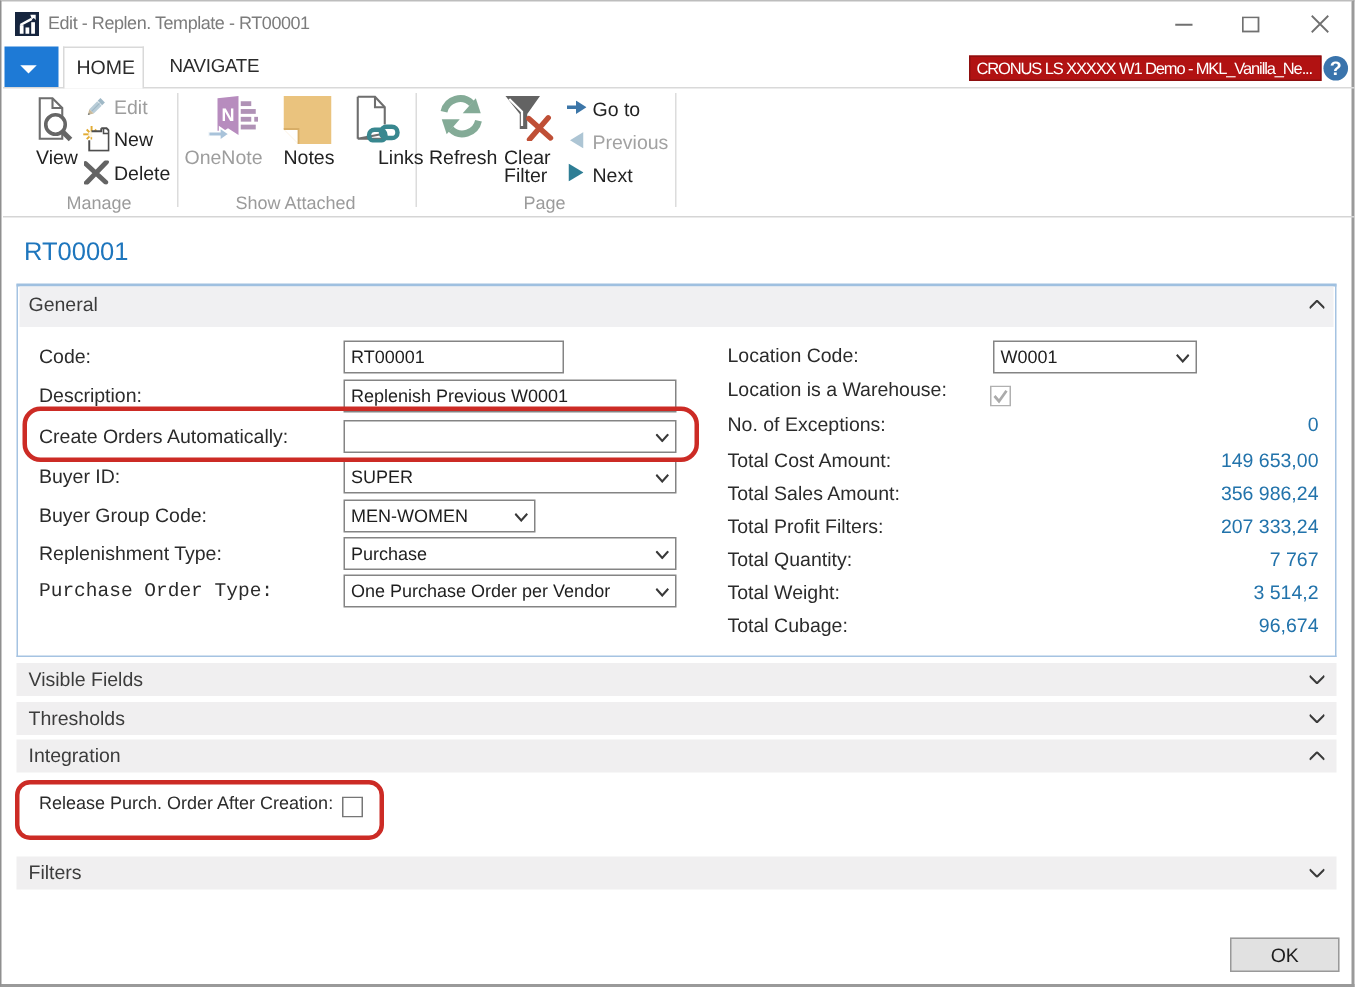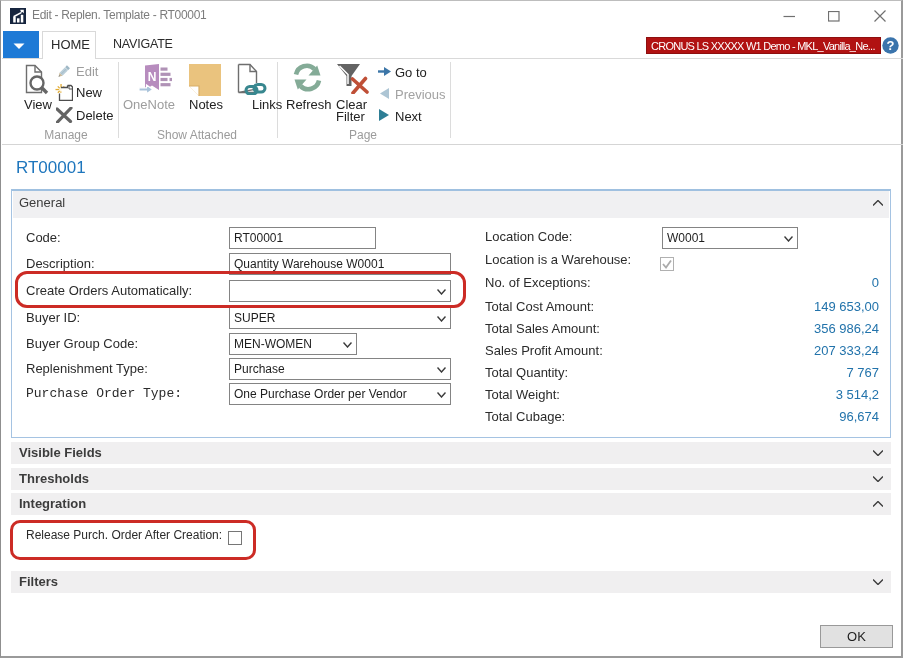--- a/index.html
+++ b/index.html
@@ -6,21 +6,21 @@
   body{width:903px;height:658px;overflow:hidden;font-family:"Liberation Sans",sans-serif;background:#fff;}
   #win{position:absolute;left:0;top:0;width:903px;height:658px;background:#ffffff;
        border-left:1px solid #8f8f8f;border-right:2px solid #9a9a9a;border-top:1px solid #bdbdbd;border-bottom:2px solid #9a9a9a;box-sizing:border-box;}
   .abs{position:absolute;}
   .lbl{position:absolute;font-size:13px;color:#2b2b2b;white-space:nowrap;}
   .input{position:absolute;border:1px solid #848484;background:#fff;box-sizing:border-box;height:22px;}
   .input span{position:absolute;left:4px;top:3px;font-size:12px;color:#1e1e1e;white-space:nowrap;}
   .chev{position:absolute;right:4px;top:8px;}
   .val{position:absolute;font-size:13px;color:#2273ab;white-space:nowrap;text-align:right;}
   .bar{position:absolute;left:10px;width:880px;height:22px;background:#f0eff0;}
-  .bar span{position:absolute;left:8px;top:3px;font-size:13px;color:#3c3c3c;font-weight:bold;}
+  .bar span{position:absolute;left:8px;top:3px;font-size:13px;color:#3c3c3c;}
   .bar svg{position:absolute;right:8px;top:8px;}
   .redbox{position:absolute;border:3px solid #cc2b25;border-radius:12px;box-sizing:border-box;}
   .icolbl{position:absolute;font-size:13px;color:#222;white-space:nowrap;}
   .grplbl{position:absolute;top:127px;font-size:12px;color:#9b9b9b;text-align:center;}
   .sep{position:absolute;top:61px;height:76px;width:1px;background:#dcdcdc;}
 </style>
 </head>
 <body>
 <div id="win">
 
@@ -190,21 +190,21 @@
       <path d="M0 5.5 L5 0.5 L10 5.5" fill="none" stroke="#3c3c3c" stroke-width="1.4"></path>
     </svg>
 
 
 <div class="lbl" style="left:25px;top:229px;">Code:</div>
 <div class="input" style="left:228px;top:226px;width:147px;">
       <span>RT00001</span>
     </div>
 <div class="lbl" style="left:25px;top:255px;">Description:</div>
 <div class="input" style="left:228px;top:252px;width:222px;">
-      <span>Quantity Warehouse W0001</span>
+      <span>Replenish Previous W0001</span>
     </div>
 <div class="lbl" style="left:25px;top:282px;">Create Orders Automatically:</div>
 <div class="input" style="left:228px;top:279px;width:222px;">
   <svg class="chev" width="9" height="6">
         <path d="M0.5 0.5 L4.5 5 L8.5 0.5" fill="none" stroke="#3a3a3a" stroke-width="1.4"></path>
       </svg>
     </div>
 <div class="lbl" style="left:25px;top:309px;">Buyer ID:</div>
 <div class="input" style="left:228px;top:306px;width:222px;">
       <span>SUPER</span>
@@ -246,21 +246,21 @@
 <svg class="abs" style="left:659px;top:256px" width="14" height="14">
   <rect x="0.5" y="0.5" width="13" height="13" fill="#fff" stroke="#b0b0b0" stroke-width="1"></rect>
   <path d="M3 7 L6 10.5 L11 3.5" fill="none" stroke="#ababab" stroke-width="1.8"></path>
 </svg>
 <div class="lbl" style="left:484px;top:274px;">No. of Exceptions:</div>
 <div class="val" style="right:22px;top:274px;">0</div>
 <div class="lbl" style="left:484px;top:298px;">Total Cost Amount:</div>
 <div class="val" style="right:22px;top:298px;">149 653,00</div>
 <div class="lbl" style="left:484px;top:320px;">Total Sales Amount:</div>
 <div class="val" style="right:22px;top:320px;">356 986,24</div>
-<div class="lbl" style="left:484px;top:342px;">Sales Profit Amount:</div>
+<div class="lbl" style="left:484px;top:342px;">Total Profit Filters:</div>
 <div class="val" style="right:22px;top:342px;">207 333,24</div>
 <div class="lbl" style="left:484px;top:364px;">Total Quantity:</div>
 <div class="val" style="right:22px;top:364px;">7 767</div>
 <div class="lbl" style="left:484px;top:386px;">Total Weight:</div>
 <div class="val" style="right:22px;top:386px;">3 514,2</div>
 <div class="lbl" style="left:484px;top:408px;">Total Cubage:</div>
 <div class="val" style="right:22px;top:408px;">96,674</div>
 
 
 <div class="bar" style="top:441px;">

